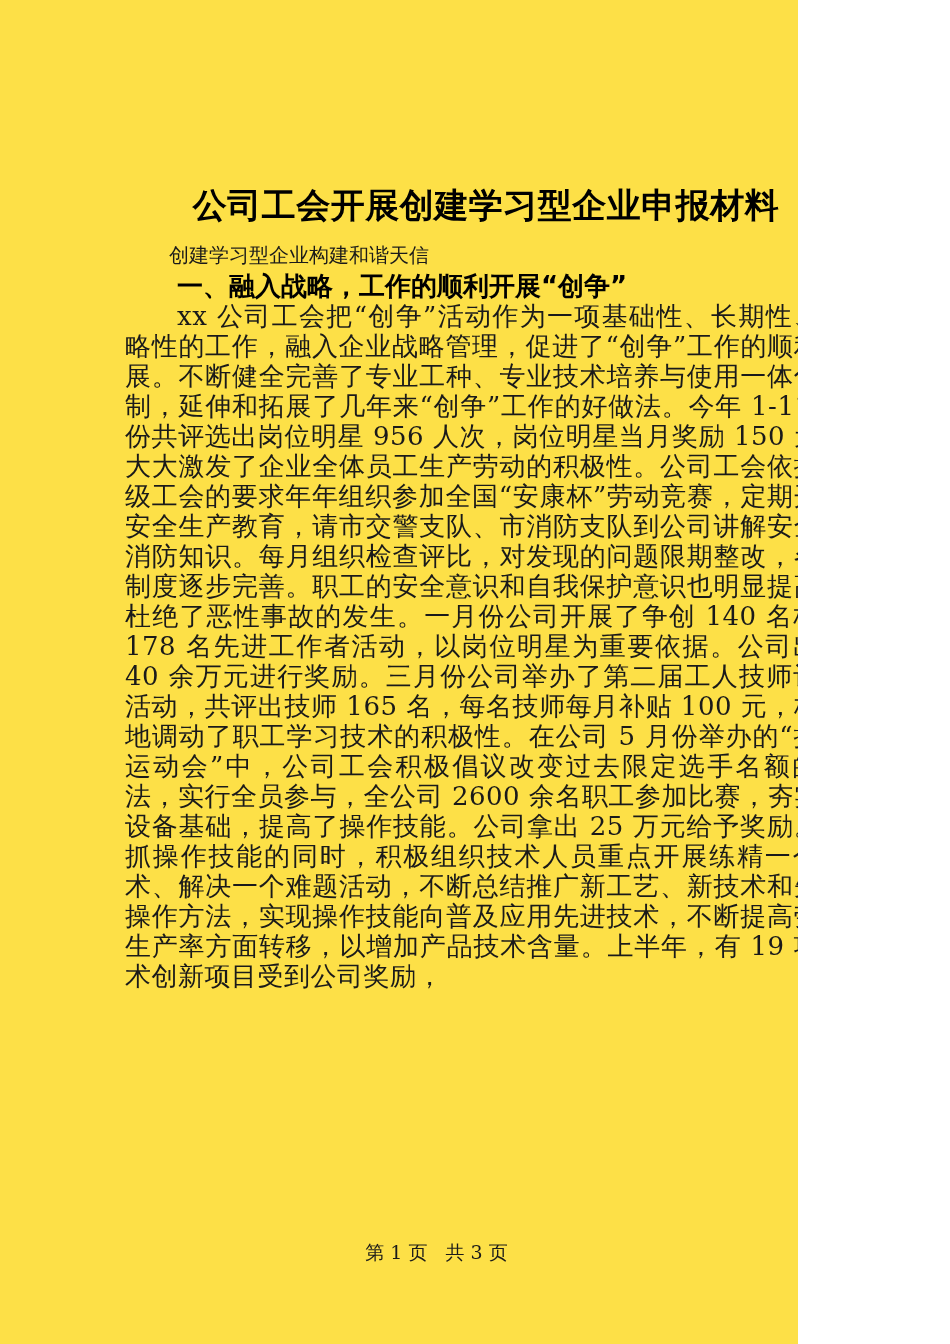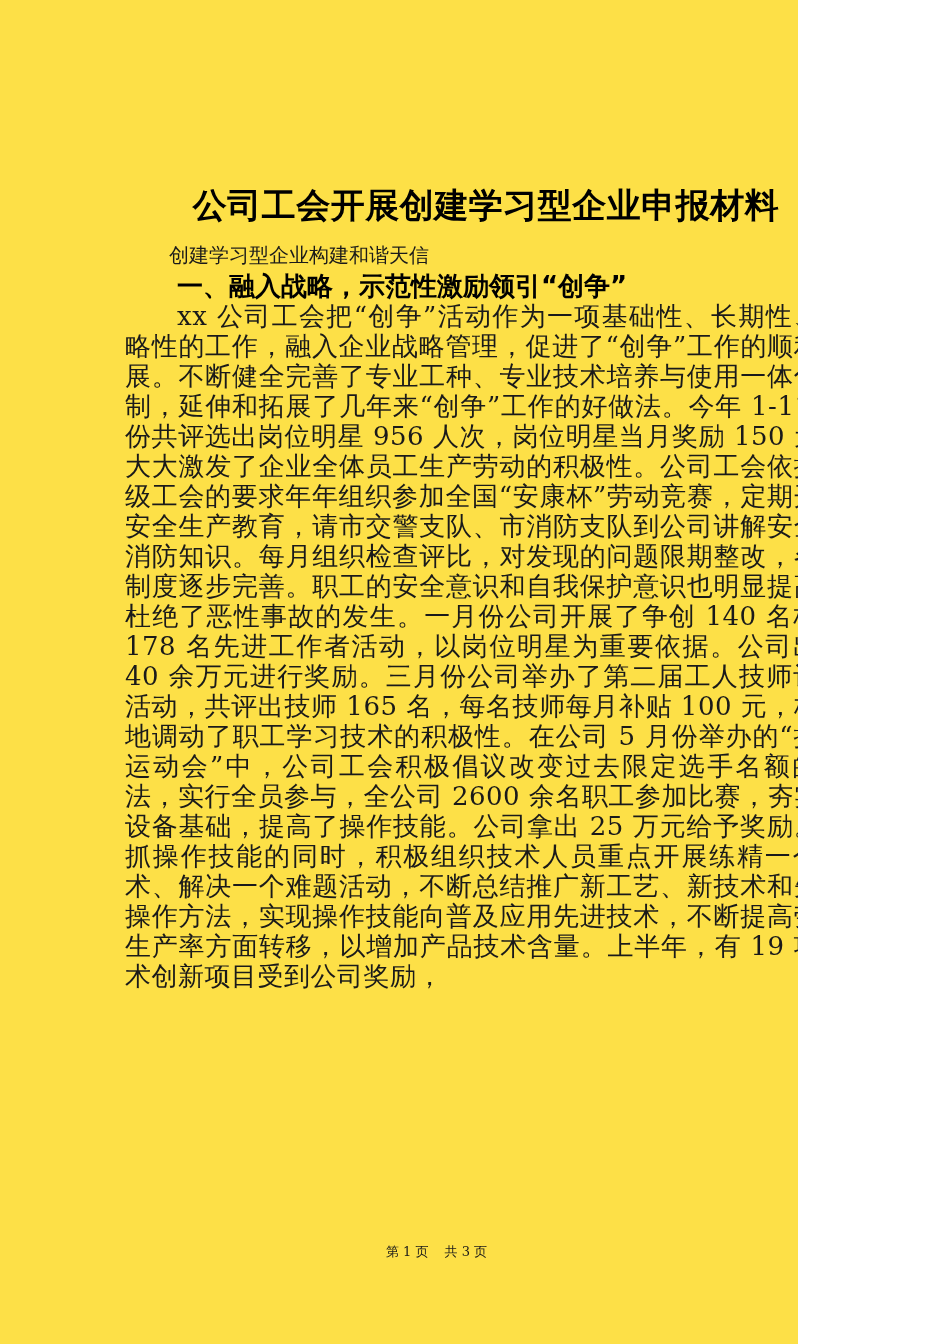--- a/index.html
+++ b/index.html
@@ -61,21 +61,21 @@
     color: #000000;
     white-space: nowrap;
   }
   .page-footer {
     position: absolute;
     left: 0;
     right: 0;
     bottom: 80px;
     text-align: center;
     padding-left: 75px;
-    font-size: 13px;
+    font-size: 19px;
     line-height: 24px;
     color: #1a1a1a;
   }
   .page-footer .footer-part {
     display: inline-block;
   }
   .page-footer .footer-part + .footer-part {
     margin-left: 12px;
   }
 </style>
@@ -85,21 +85,21 @@
 <div class="page">
 
   <div class="content">
 
     <h1 class="doc-title">公司工会开展创建学习型企业申报材料</h1>
 
     <p class="sub-line">创建学习型企业构建和谐天信</p>
 
 
 
-    <h2 class="section-heading">一、融入战略，示范性激励领引“创争”</h2>
+    <h2 class="section-heading">一、融入战略，工作的顺利开展“创争”</h2>
 
     <p class="para">xx 公司工会把“创争”活动作为一项基础性、长期性、战略性的工作，融入企业战略管理，促进了“创争”工作的顺利开展。不断健全完善了专业工种、专业技术培养与使用一体化机制，延伸和拓展了几年来“创争”工作的好做法。今年 1-11 月份共评选出岗位明星 956 人次，岗位明星当月奖励 150 元，大大激发了企业全体员工生产劳动的积极性。公司工会依据上级工会的要求年年组织参加全国“安康杯”劳动竞赛，定期开展安全生产教育，请市交警支队、市消防支队到公司讲解安全、消防知识。每月组织检查评比，对发现的问题限期整改，各项制度逐步完善。职工的安全意识和自我保护意识也明显提高，杜绝了恶性事故的发生。一月份公司开展了争创 140 名标兵 178 名先进工作者活动，以岗位明星为重要依据。公司出资 40 余万元进行奖励。三月份公司举办了第二届工人技师评选活动，共评出技师 165 名，每名技师每月补贴 100 元，极大地调动了职工学习技术的积极性。在公司 5 月份举办的“操作运动会”中，公司工会积极倡议改变过去限定选手名额的做法，实行全员参与，全公司 2600 余名职工参加比赛，夯实了设备基础，提高了操作技能。公司拿出 25 万元给予奖励。在抓操作技能的同时，积极组织技术人员重点开展练精一个技术、解决一个难题活动，不断总结推广新工艺、新技术和先进操作方法，实现操作技能向普及应用先进技术，不断提高劳动生产率方面转移，以增加产品技术含量。上半年，有 19 项技术创新项目受到公司奖励，</p>
 
   </div>
 
   <div class="page-footer">
     <span class="footer-part">第 1 页</span>
     <span class="footer-part">共 3 页</span>
   </div>
 

